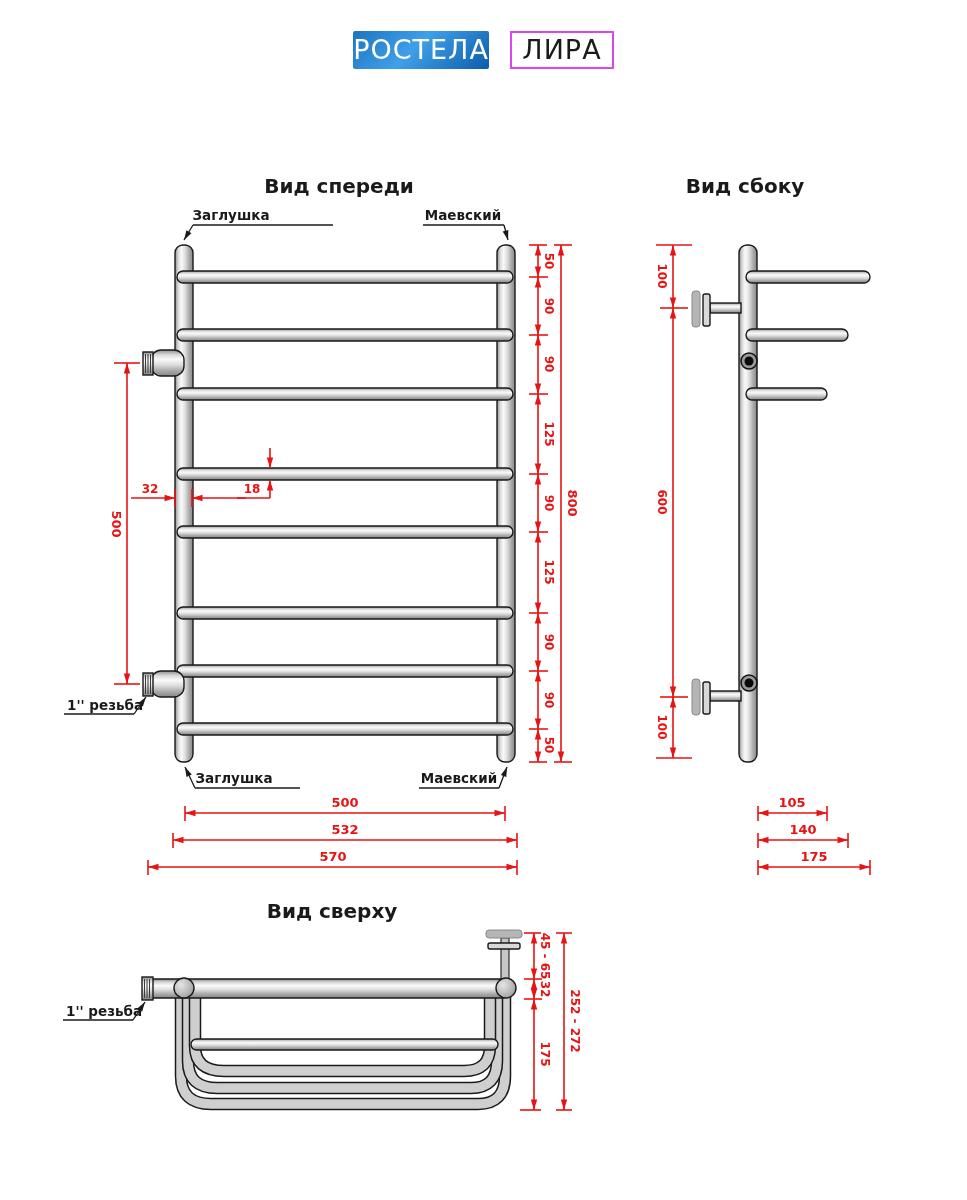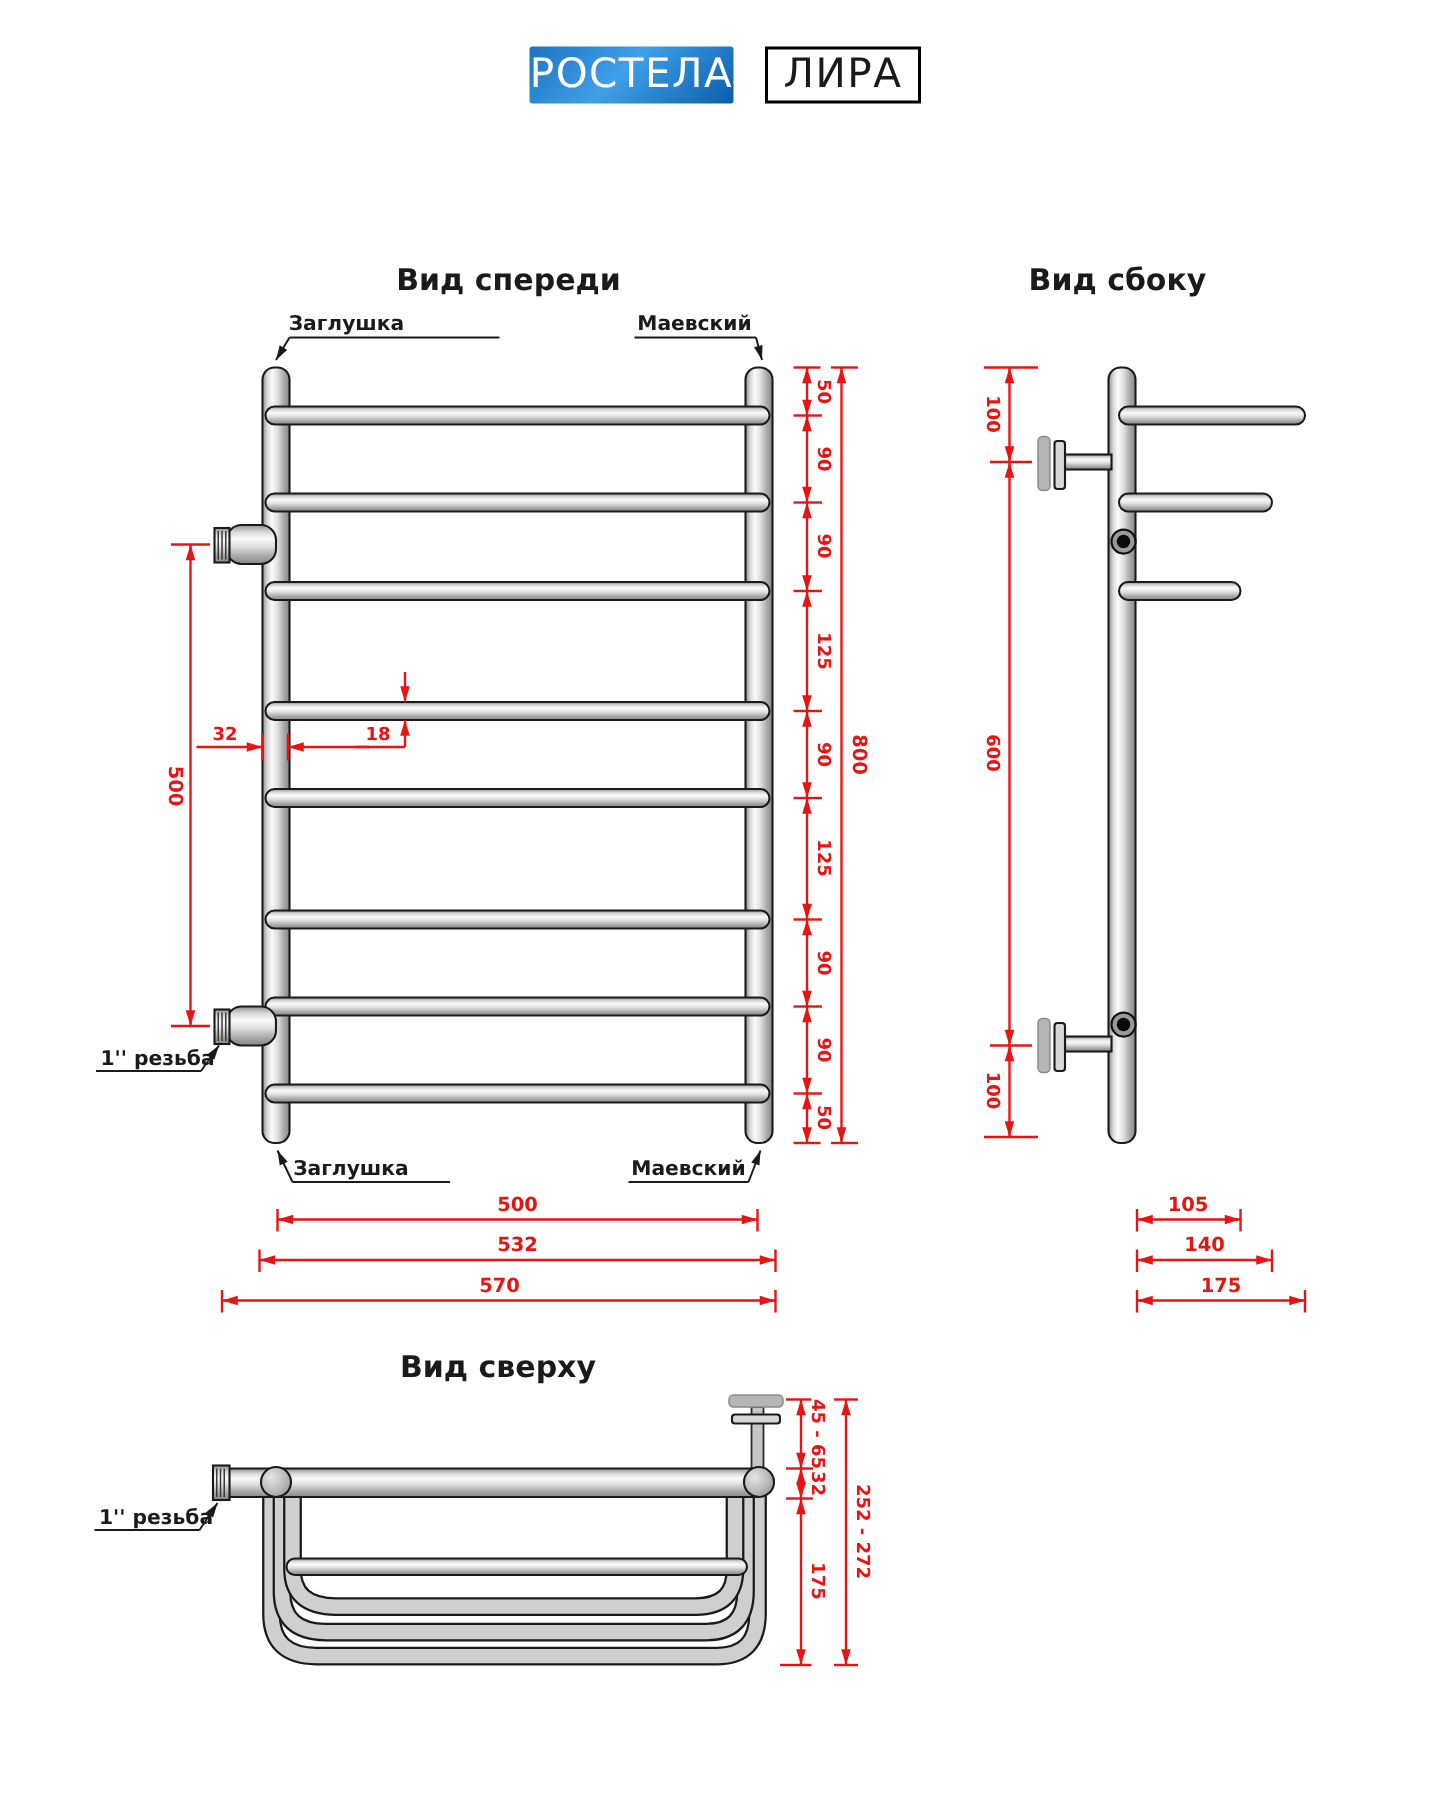--- a/index.html
+++ b/index.html
@@ -4,21 +4,21 @@
 <style>
   html,body{margin:0;padding:0;background:#ffffff;}
   .page{position:relative;width:967px;height:1200px;background:#ffffff;overflow:hidden;
         font-family:"DejaVu Sans","Liberation Sans",sans-serif;}
   header{position:absolute;top:0;left:0;width:100%;text-align:center;z-index:2;}
   .logo-row{display:flex;justify-content:center;align-items:stretch;gap:21px;margin-top:31px;height:38px;}
   .brand-primary{width:136px;line-height:38px;font-size:27px;letter-spacing:1px;color:#ffffff;
      background:linear-gradient(135deg,#1d74c0 0%,#3f9fe8 45%,#0b5dab 100%);
      border-radius:2px;text-align:center;}
   .brand-secondary{width:100px;line-height:33px;font-size:27px;letter-spacing:1px;color:#1a1a1a;
-     background:#ffffff;border:2px solid #000000;text-align:center;}
+     background:#ffffff;border:2px solid #d946ef;text-align:center;}
   .subtitle{margin-top:9px;font-size:19px;color:#1a1a1a;}
   svg{position:absolute;top:0;left:0;}
   
   .tube{stroke:#1a1a1a;stroke-width:1.4;}
   .dim{stroke:#e81313;stroke-width:1.6;fill:none;}
   .tick{stroke:#e81313;stroke-width:1.6;}
   .dimtxt{fill:#e81313;font-size:12px;font-weight:700;}
   .dimtxtb{fill:#e81313;font-size:13px;font-weight:700;}
   .lbl{fill:#1a1a1a;font-size:13.5px;font-weight:700;}
   .vtitle{fill:#1a1a1a;font-size:20px;font-weight:700;}

